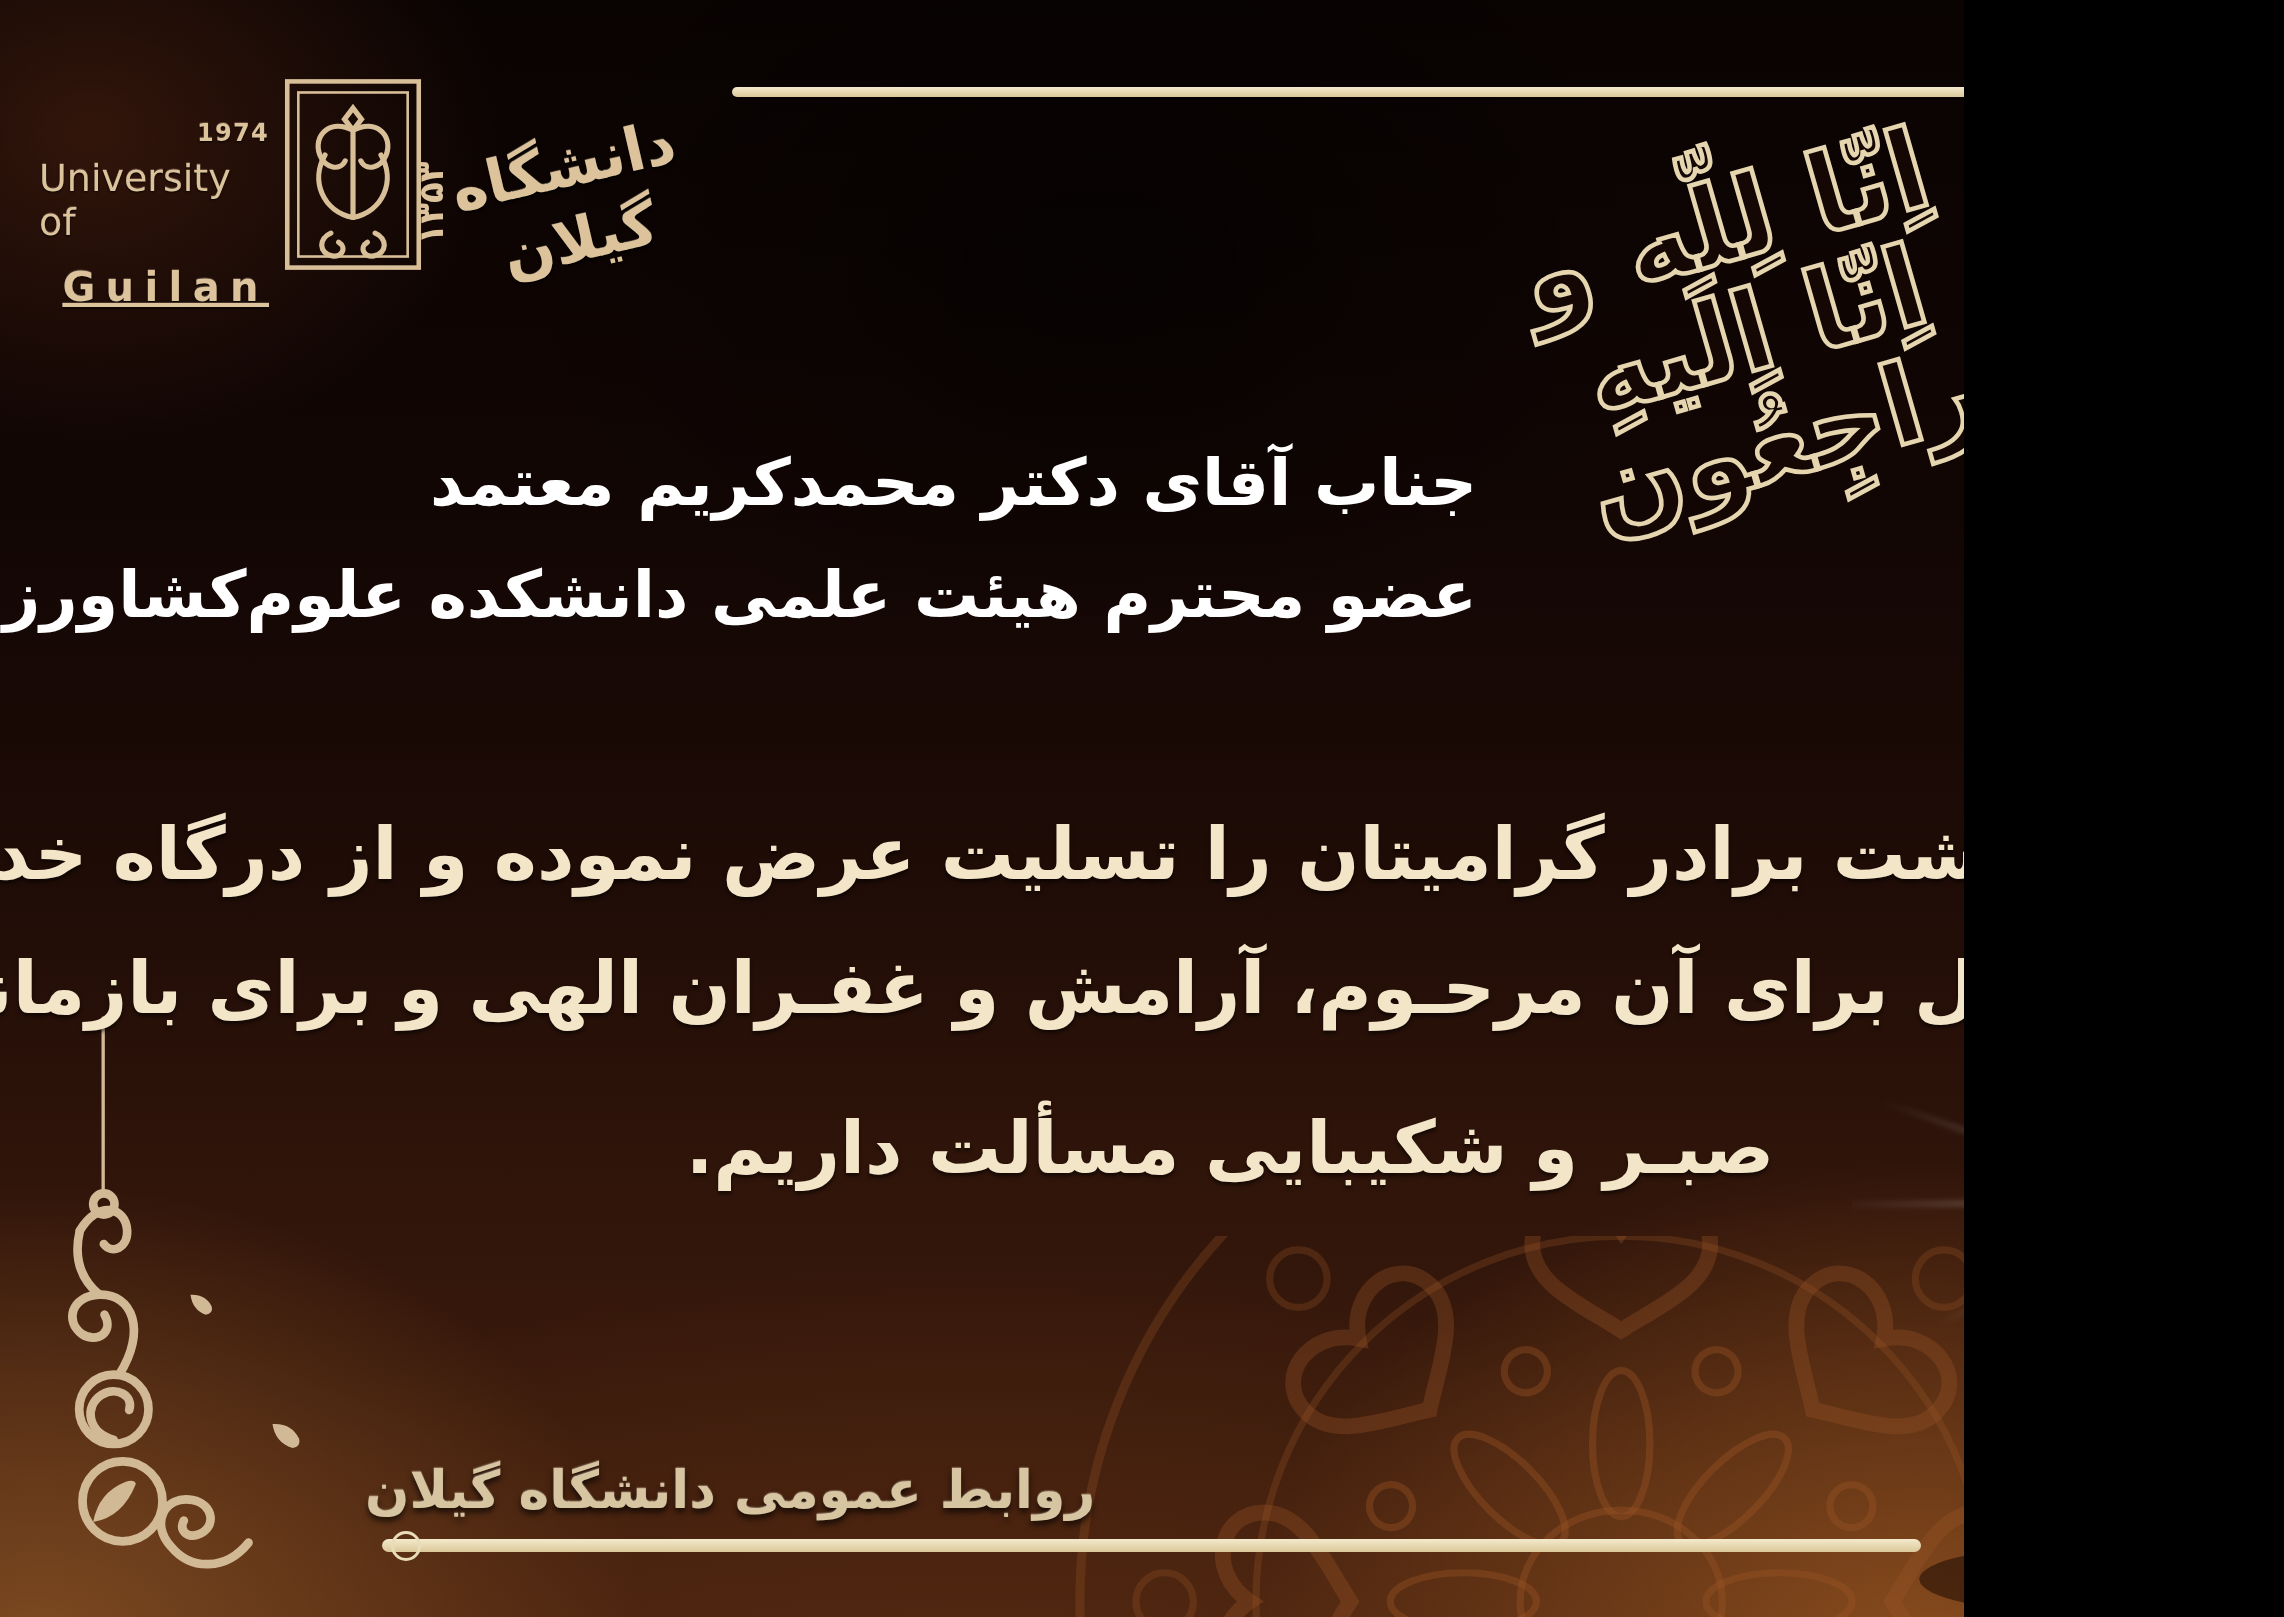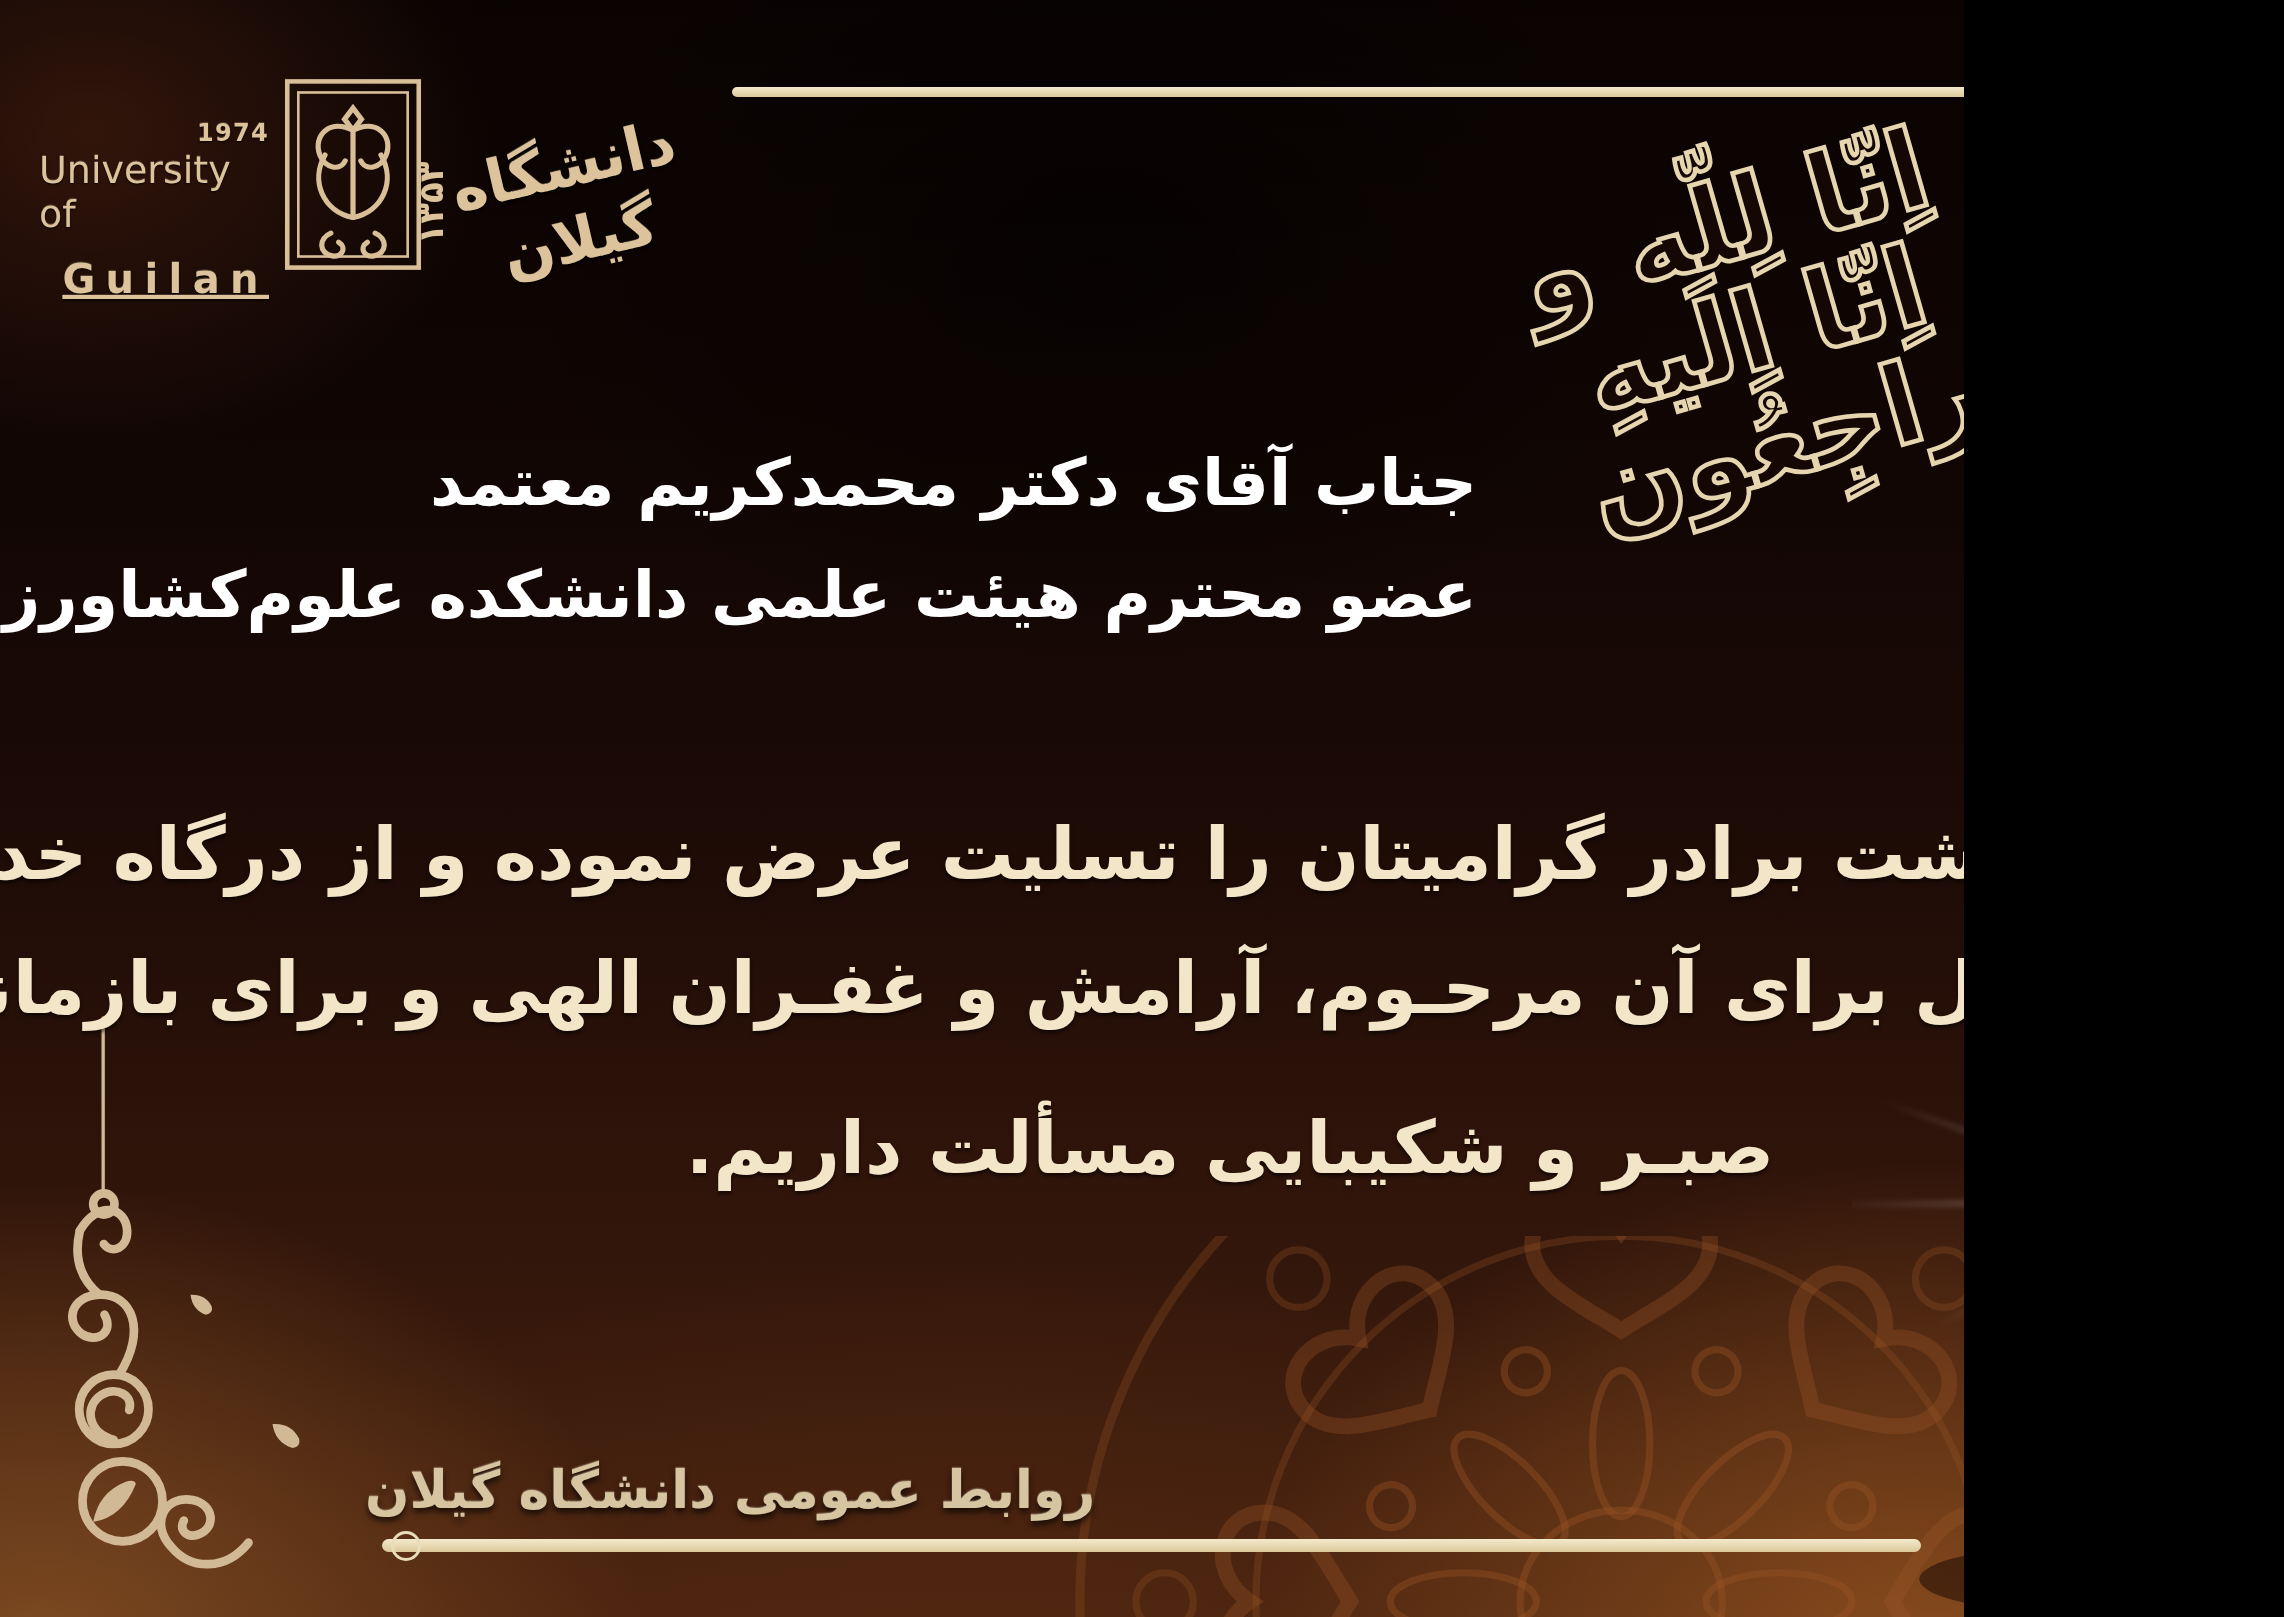--- a/index.html
+++ b/index.html
@@ -21,21 +21,21 @@
   .h-line{position:absolute;background:linear-gradient(180deg,#f3e9cc,#dcc99a);border-radius:7.8px;}
   .top-line{left:732px;top:87px;width:1338px;height:9.8px;}
   .bottom-line{left:382px;top:1539px;width:1539px;height:13px;}
   .flourish{position:absolute;}
   .flourish.tr{left:1924px;top:31px;}
   .flourish.bl{left:19.6px;top:1008px;transform:rotate(180deg);}
   
   .logo-en{position:absolute;left:39px;top:119px;width:230px;display:flex;flex-direction:column;align-items:flex-end;
     color:#dcc39b;text-shadow:0 1.3px 2px rgba(0,0,0,.8),0 -0.7px 0.7px rgba(255,240,210,.25);}
   .logo-year{font-size:24px;font-weight:bold;letter-spacing:1.3px;}
-  .logo-uni{font-size:38px;margin-top:1px;}
+  .logo-uni{font-size:38px;margin-top:9px;}
   .logo-guilan{font-size:40px;font-weight:bold;letter-spacing:10.4px;margin-top:19.6px;text-decoration:underline;}
   .emblem{position:absolute;left:284px;top:78px;}
   .est-fa{position:absolute;left:411px;top:134px;width:39px;height:137px;display:flex;align-items:center;justify-content:center;}
   .est-fa span{transform:rotate(-90deg);white-space:nowrap;font-size:34px;font-weight:bold;color:#dcc39b;}
   .uni-fa{position:absolute;left:415px;top:128px;width:313px;
     font-size:60px;font-weight:bold;color:#dcc39b;direction:rtl;text-align:center;line-height:1.25;
     transform:rotate(-13deg);text-shadow:0 2px 2.6px rgba(0,0,0,.8),0 -0.7px 0.7px rgba(255,240,210,.3);}
   
   .verse{position:absolute;left:1494px;top:163px;width:522px;
     direction:rtl;text-align:center;font-size:110px;font-weight:bold;line-height:1.02;

